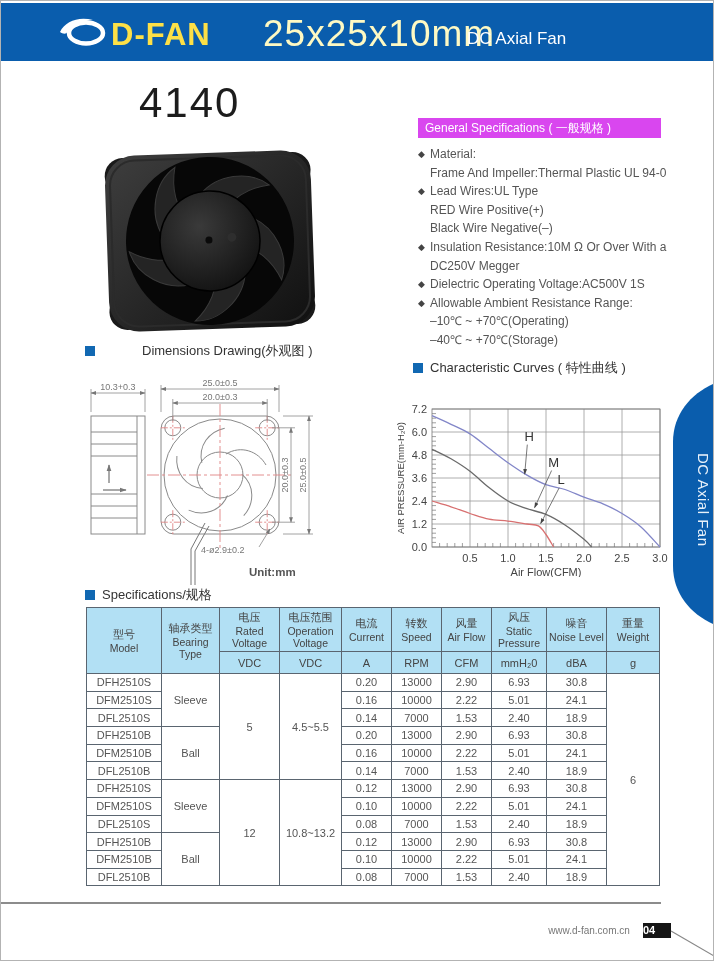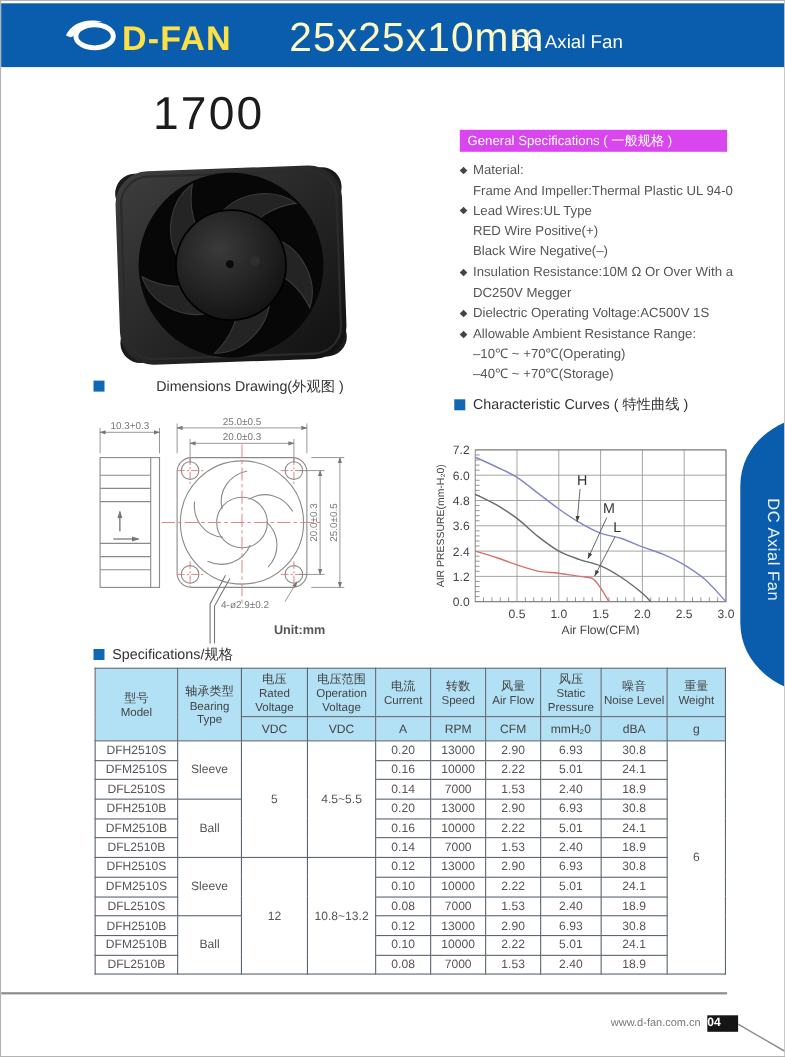--- a/index.html
+++ b/index.html
@@ -25,40 +25,40 @@
   #spec-table th,#spec-table td{border:1px solid #5a6570;text-align:center;padding:0;font-weight:normal;overflow:hidden;}
   #spec-table thead th{background:#b2e0f4;color:#444;}
   #spec-table thead tr:first-child{height:44px;}
   #spec-table thead tr:last-child{height:22px;}
   #spec-table tbody tr{height:17.7px;}
   .hdr-en{font-size:10.5px;}
   
   .side-tab{position:absolute;right:0;top:383px;}
   
   .footer-line{position:absolute;left:0;top:901px;width:660px;height:2px;background:#8c8c8c;}
-  .footer-url{position:absolute;left:540px;top:924px;width:96px;text-align:right;font-size:10px;color:#777;}
+  .footer-url{position:absolute;left:540px;top:924px;width:96px;text-align:center;font-size:10px;color:#777;}
   .page-badge{position:absolute;left:642px;top:922px;width:28px;height:15px;background:#151515;color:#fff;font-size:11px;font-weight:bold;text-align:left;line-height:15px;}
   svg text{font-family:"Liberation Sans",sans-serif;}
 </style>
 </head>
 <body>
 
 <div class="page">
 
   <div class="band">
     <svg class="abs" style="left:58px;top:13px;" width="48" height="32" viewBox="0 0 48 32">
       <ellipse cx="27" cy="17" rx="17" ry="10.5" fill="none" stroke="#ffffff" stroke-width="4.5"></ellipse>
       <path d="M1,16 C6,5 20,0 34,4 C23,5 13,9 9,15 C7,19 4,18 1,16 Z" fill="#ffffff"></path>
     </svg>
     <div class="brand">D-FAN</div>
     <div class="size-title">25x25x10mm</div>
     <div class="subtitle">DC Axial Fan</div>
   </div>
 
-  <div class="model-heading">1700</div>
+  <div class="model-heading">4140</div>
 
   <svg class="abs" style="left:98px;top:146px;" width="222" height="188" viewBox="0 0 222 188">
     <defs>
       <radialGradient id="hubg" cx="40%" cy="35%" r="80%">
         <stop offset="0%" stop-color="#3a3a3a"></stop>
           <stop offset="70%" stop-color="#1a1a1a"></stop>
           <stop offset="100%" stop-color="#0d0d0d"></stop>
       </radialGradient>
       <linearGradient id="frameg" x1="0" y1="0" x2="1" y2="1">
         <stop offset="0%" stop-color="#3e3e3e"></stop>

